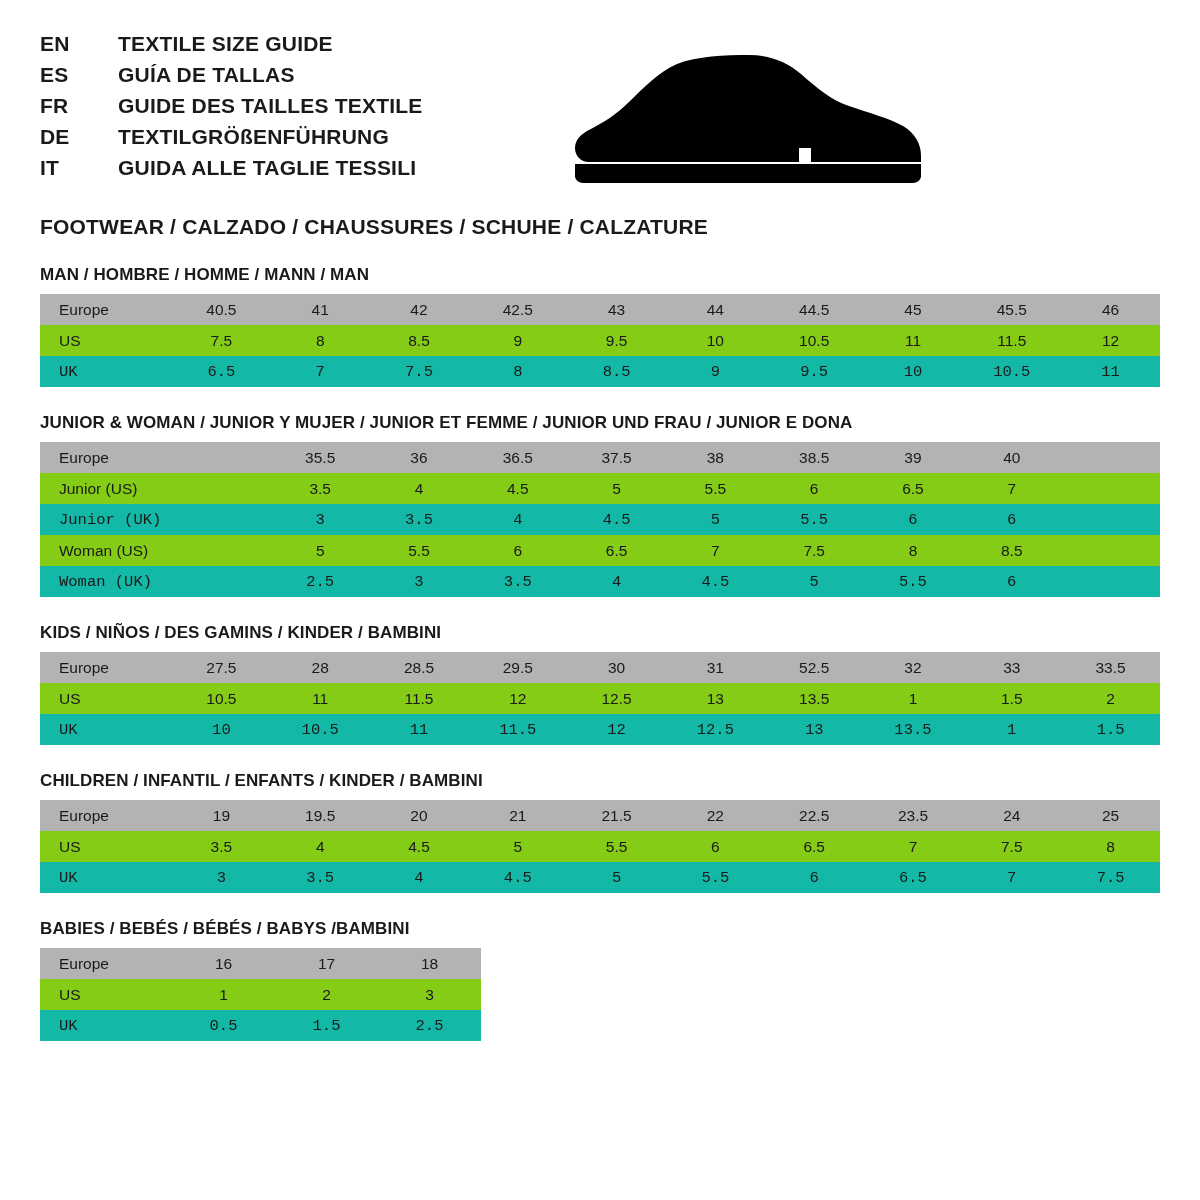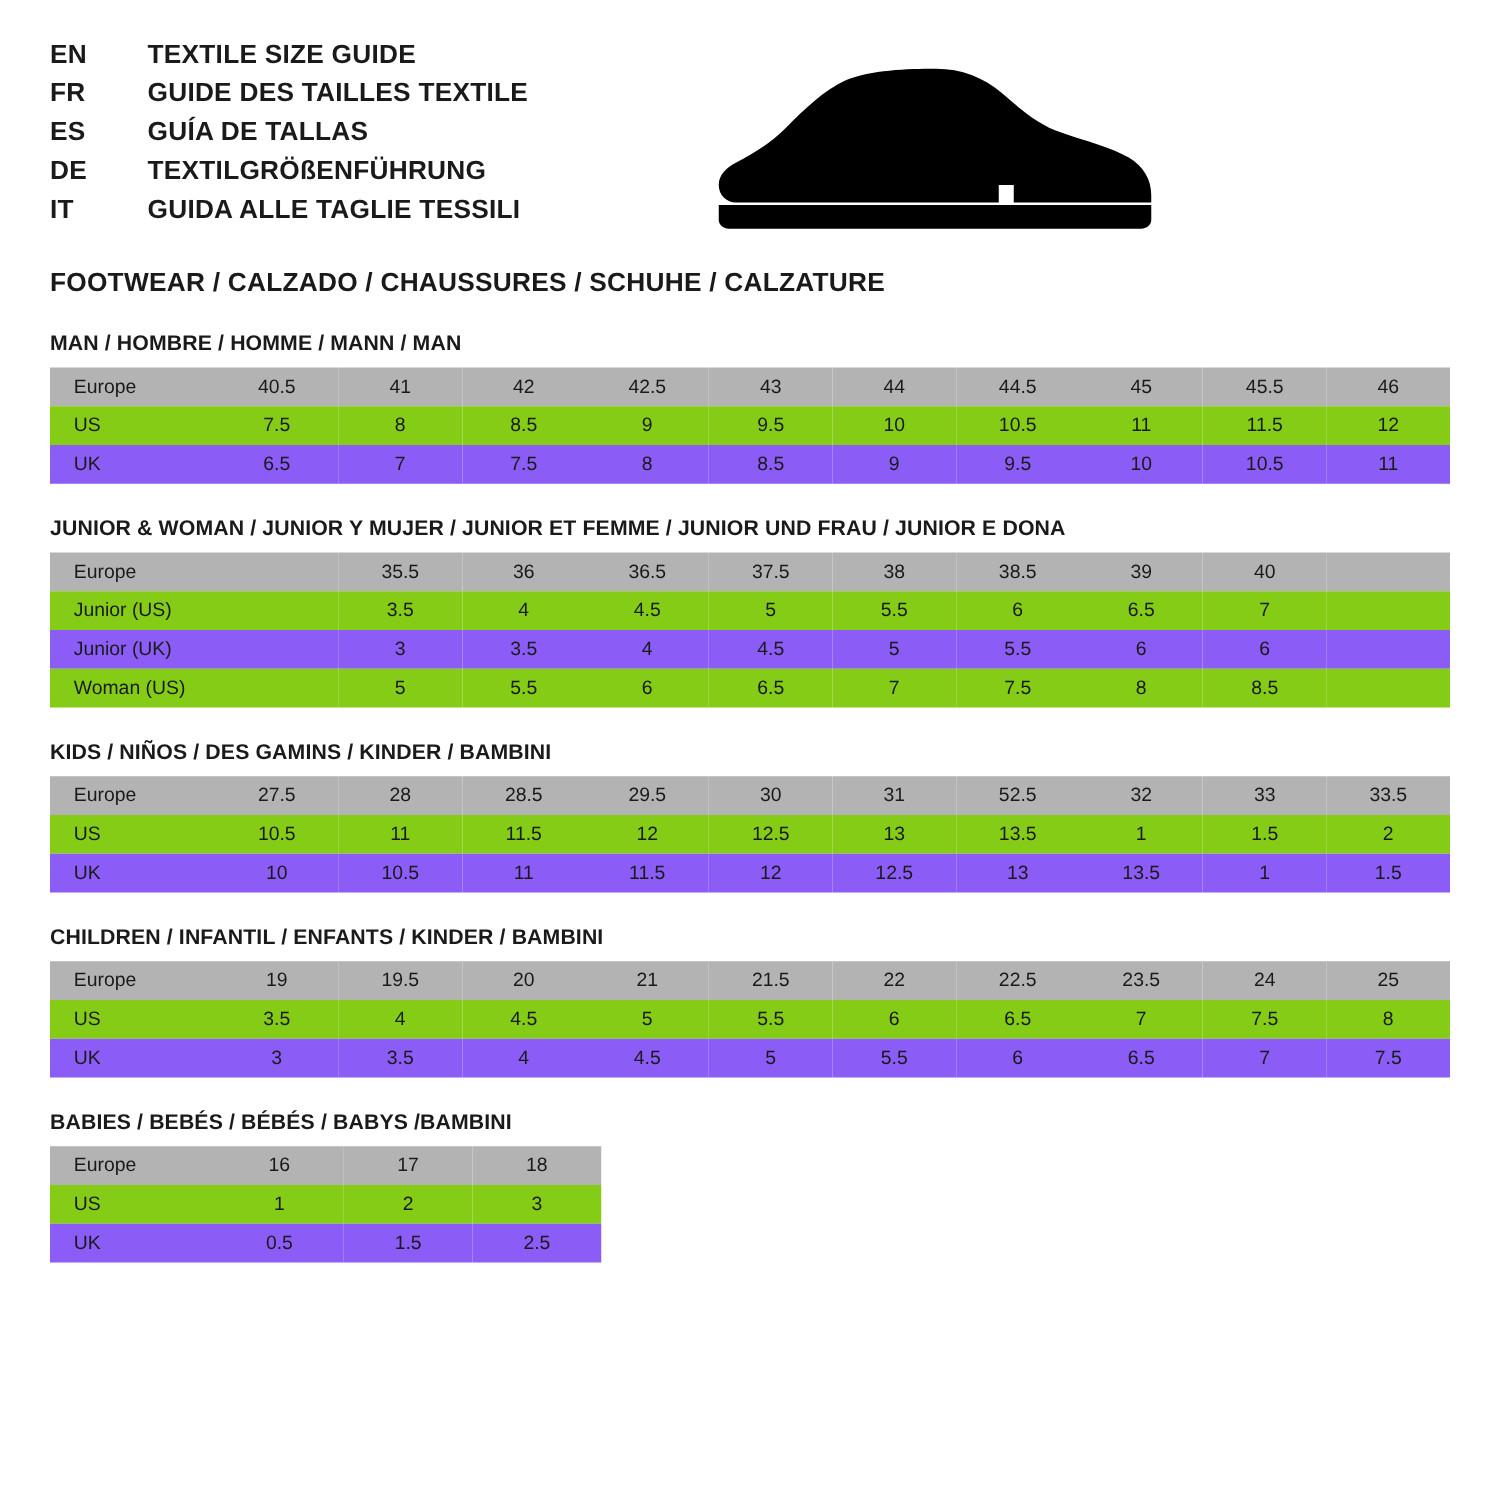--- a/index.html
+++ b/index.html
@@ -88,21 +88,22 @@
     color: #1a1a1a;
   }
   table.size-table td.label {
     text-align: left;
     padding-left: 19px;
   }
   tr.head td {
     background: #b3b3b3;
   }
   tr.alt td {
-    background: #8b5cf6;
+    background: #14b8a6;
+    font-family: Liberation Mono, monospace;
   }
   tr.plain td {
     background: #84cc16;
   }
   .col-label { width: 132px; }
   .col-data  { width: 98.8px; }
   .babies .col-label { width: 132px; }
   .babies .col-data { width: 103px; }
 
   
@@ -119,26 +120,26 @@
       <path fill="#000000" d="M2 112 L348 112 L348 124 C348 128 344 131 340 131 L10 131 C6 131 2 128 2 124 Z"></path>
     </svg>
   </div>
 
   <div class="lang-block">
     <div class="lang-row">
       <div class="lang-code">EN</div>
       <div class="lang-text">TEXTILE SIZE GUIDE</div>
     </div>
     <div class="lang-row">
+      <div class="lang-code">ES</div>
+      <div class="lang-text">GUÍA DE TALLAS</div>
+    </div>
+    <div class="lang-row">
       <div class="lang-code">FR</div>
       <div class="lang-text">GUIDE DES TAILLES TEXTILE</div>
-    </div>
-    <div class="lang-row">
-      <div class="lang-code">ES</div>
-      <div class="lang-text">GUÍA DE TALLAS</div>
     </div>
     <div class="lang-row">
       <div class="lang-code">DE</div>
       <div class="lang-text">TEXTILGRÖßENFÜHRUNG</div>
     </div>
     <div class="lang-row">
       <div class="lang-code">IT</div>
       <div class="lang-text">GUIDA ALLE TAGLIE TESSILI</div>
     </div>
   </div>
@@ -267,20 +268,33 @@
           <td>5</td>
           <td>5.5</td>
           <td>6</td>
           <td>6.5</td>
           <td>7</td>
           <td>7.5</td>
           <td>8</td>
           <td>8.5</td>
           <td></td>
         </tr>
+        <tr class="alt">
+          <td class="label">Woman (UK)</td>
+          <td></td>
+          <td>2.5</td>
+          <td>3</td>
+          <td>3.5</td>
+          <td>4</td>
+          <td>4.5</td>
+          <td>5</td>
+          <td>5.5</td>
+          <td>6</td>
+          <td></td>
+        </tr>
       </tbody>
     </table>
   </div>
 
   <div class="section">
     <div class="section-title">KIDS / NIÑOS / DES GAMINS / KINDER / BAMBINI</div>
     <table class="size-table wide">
       <colgroup>
         <col class="col-label">
           <col class="col-data">

